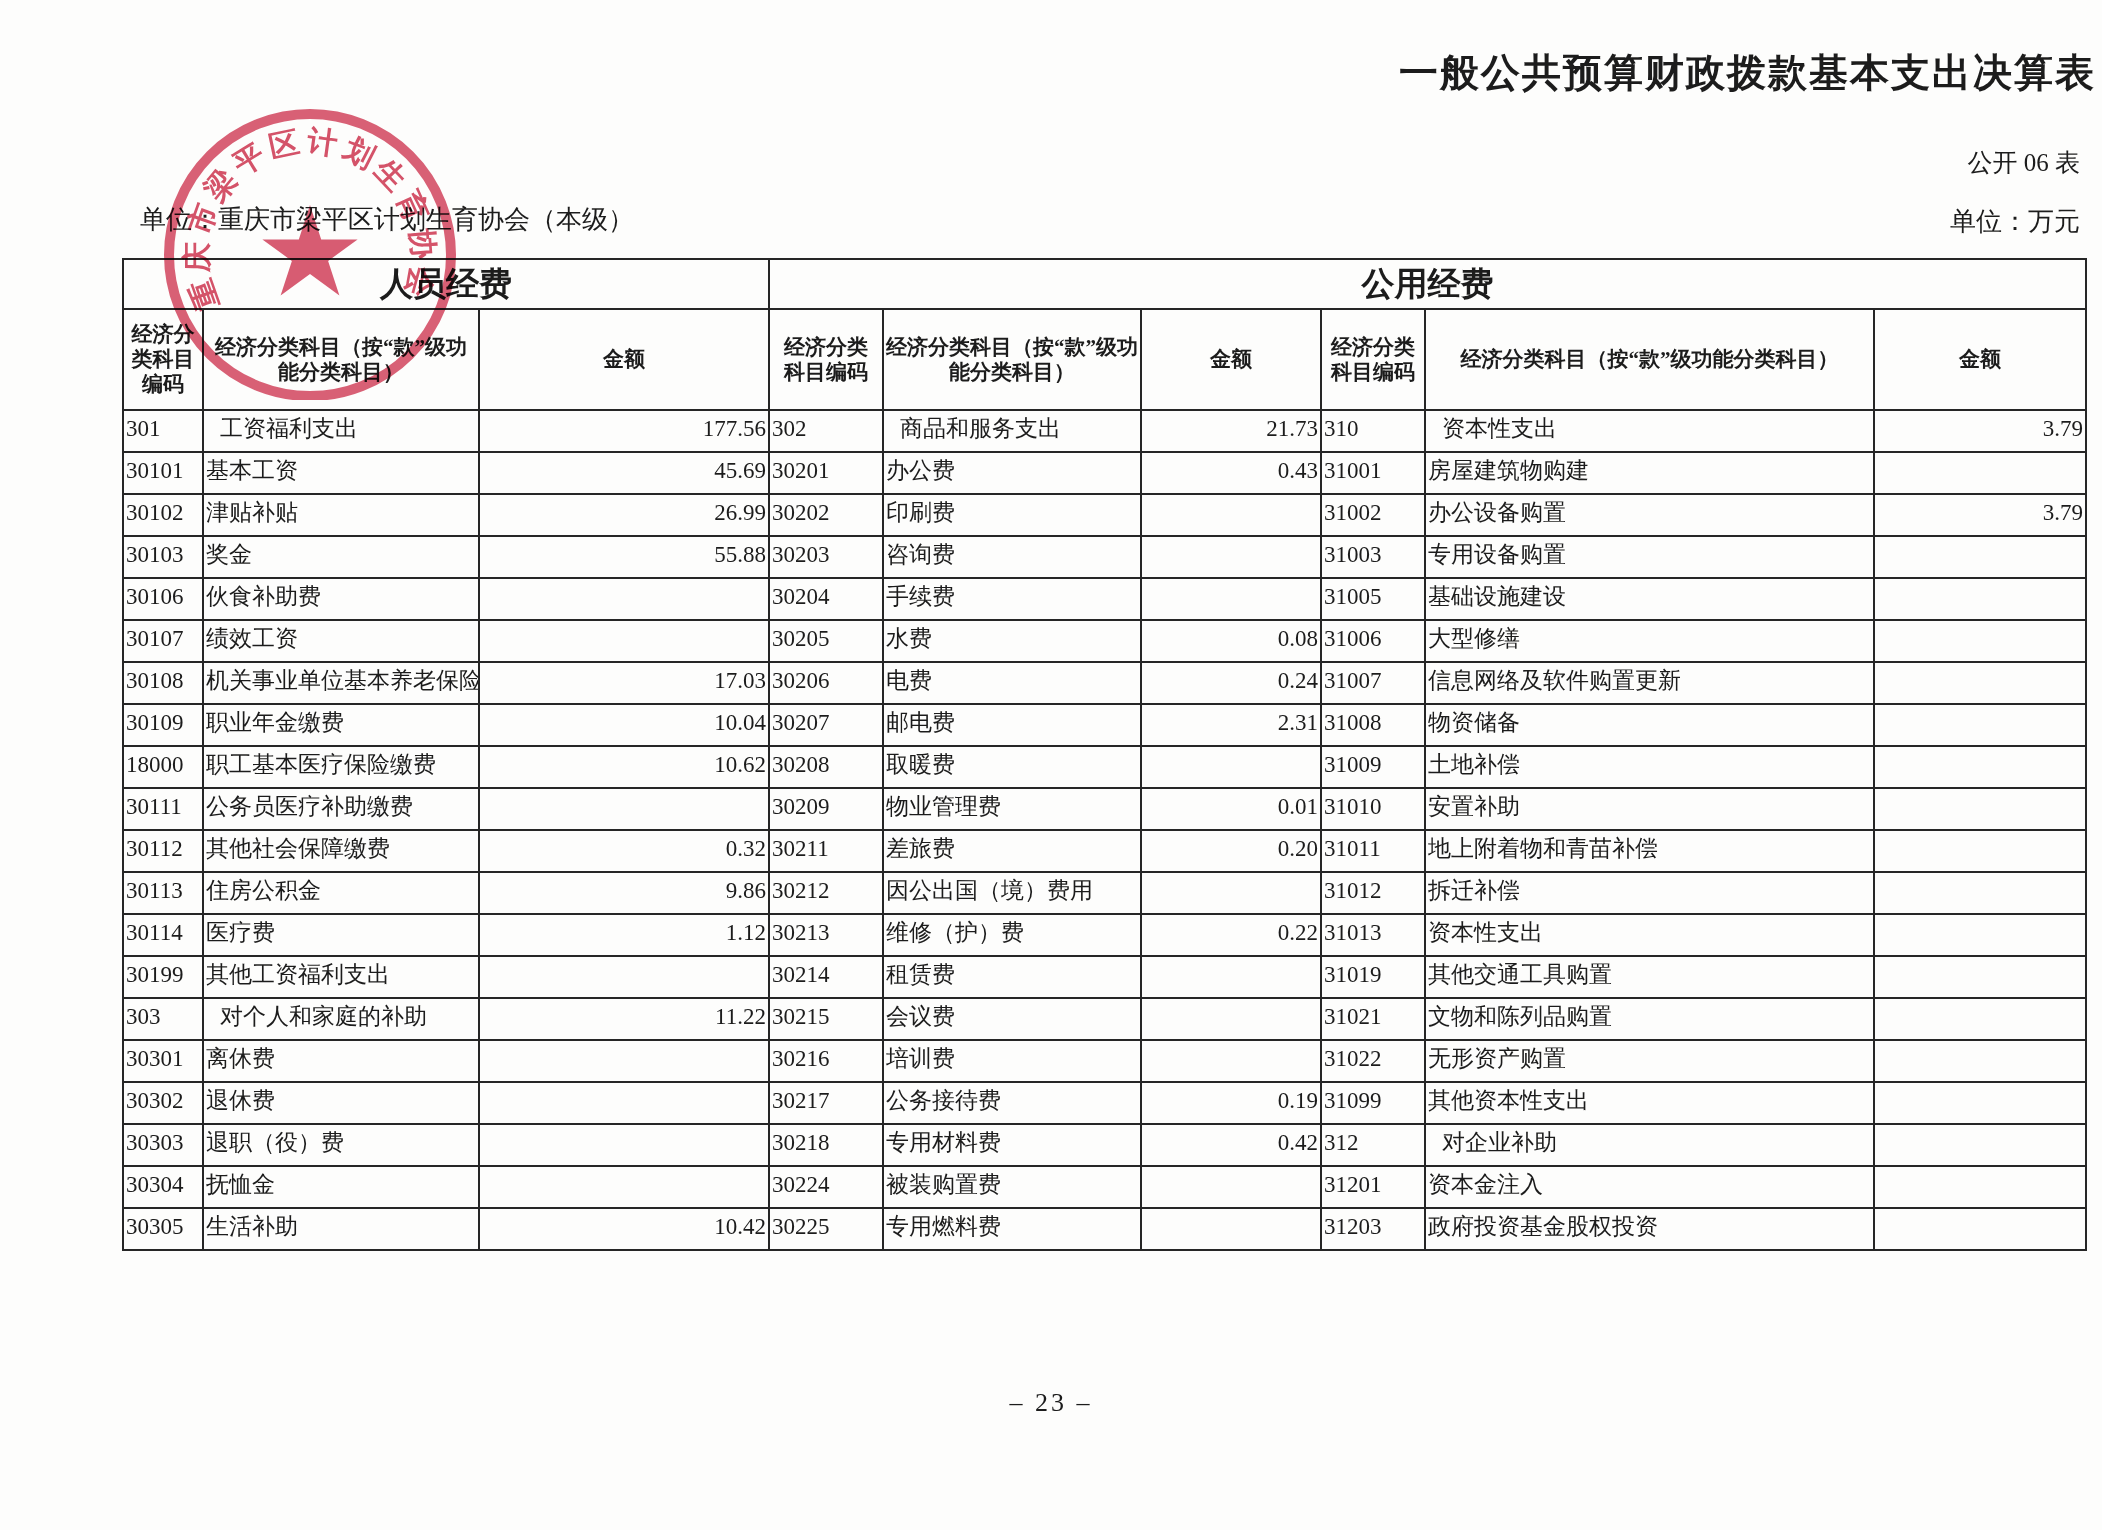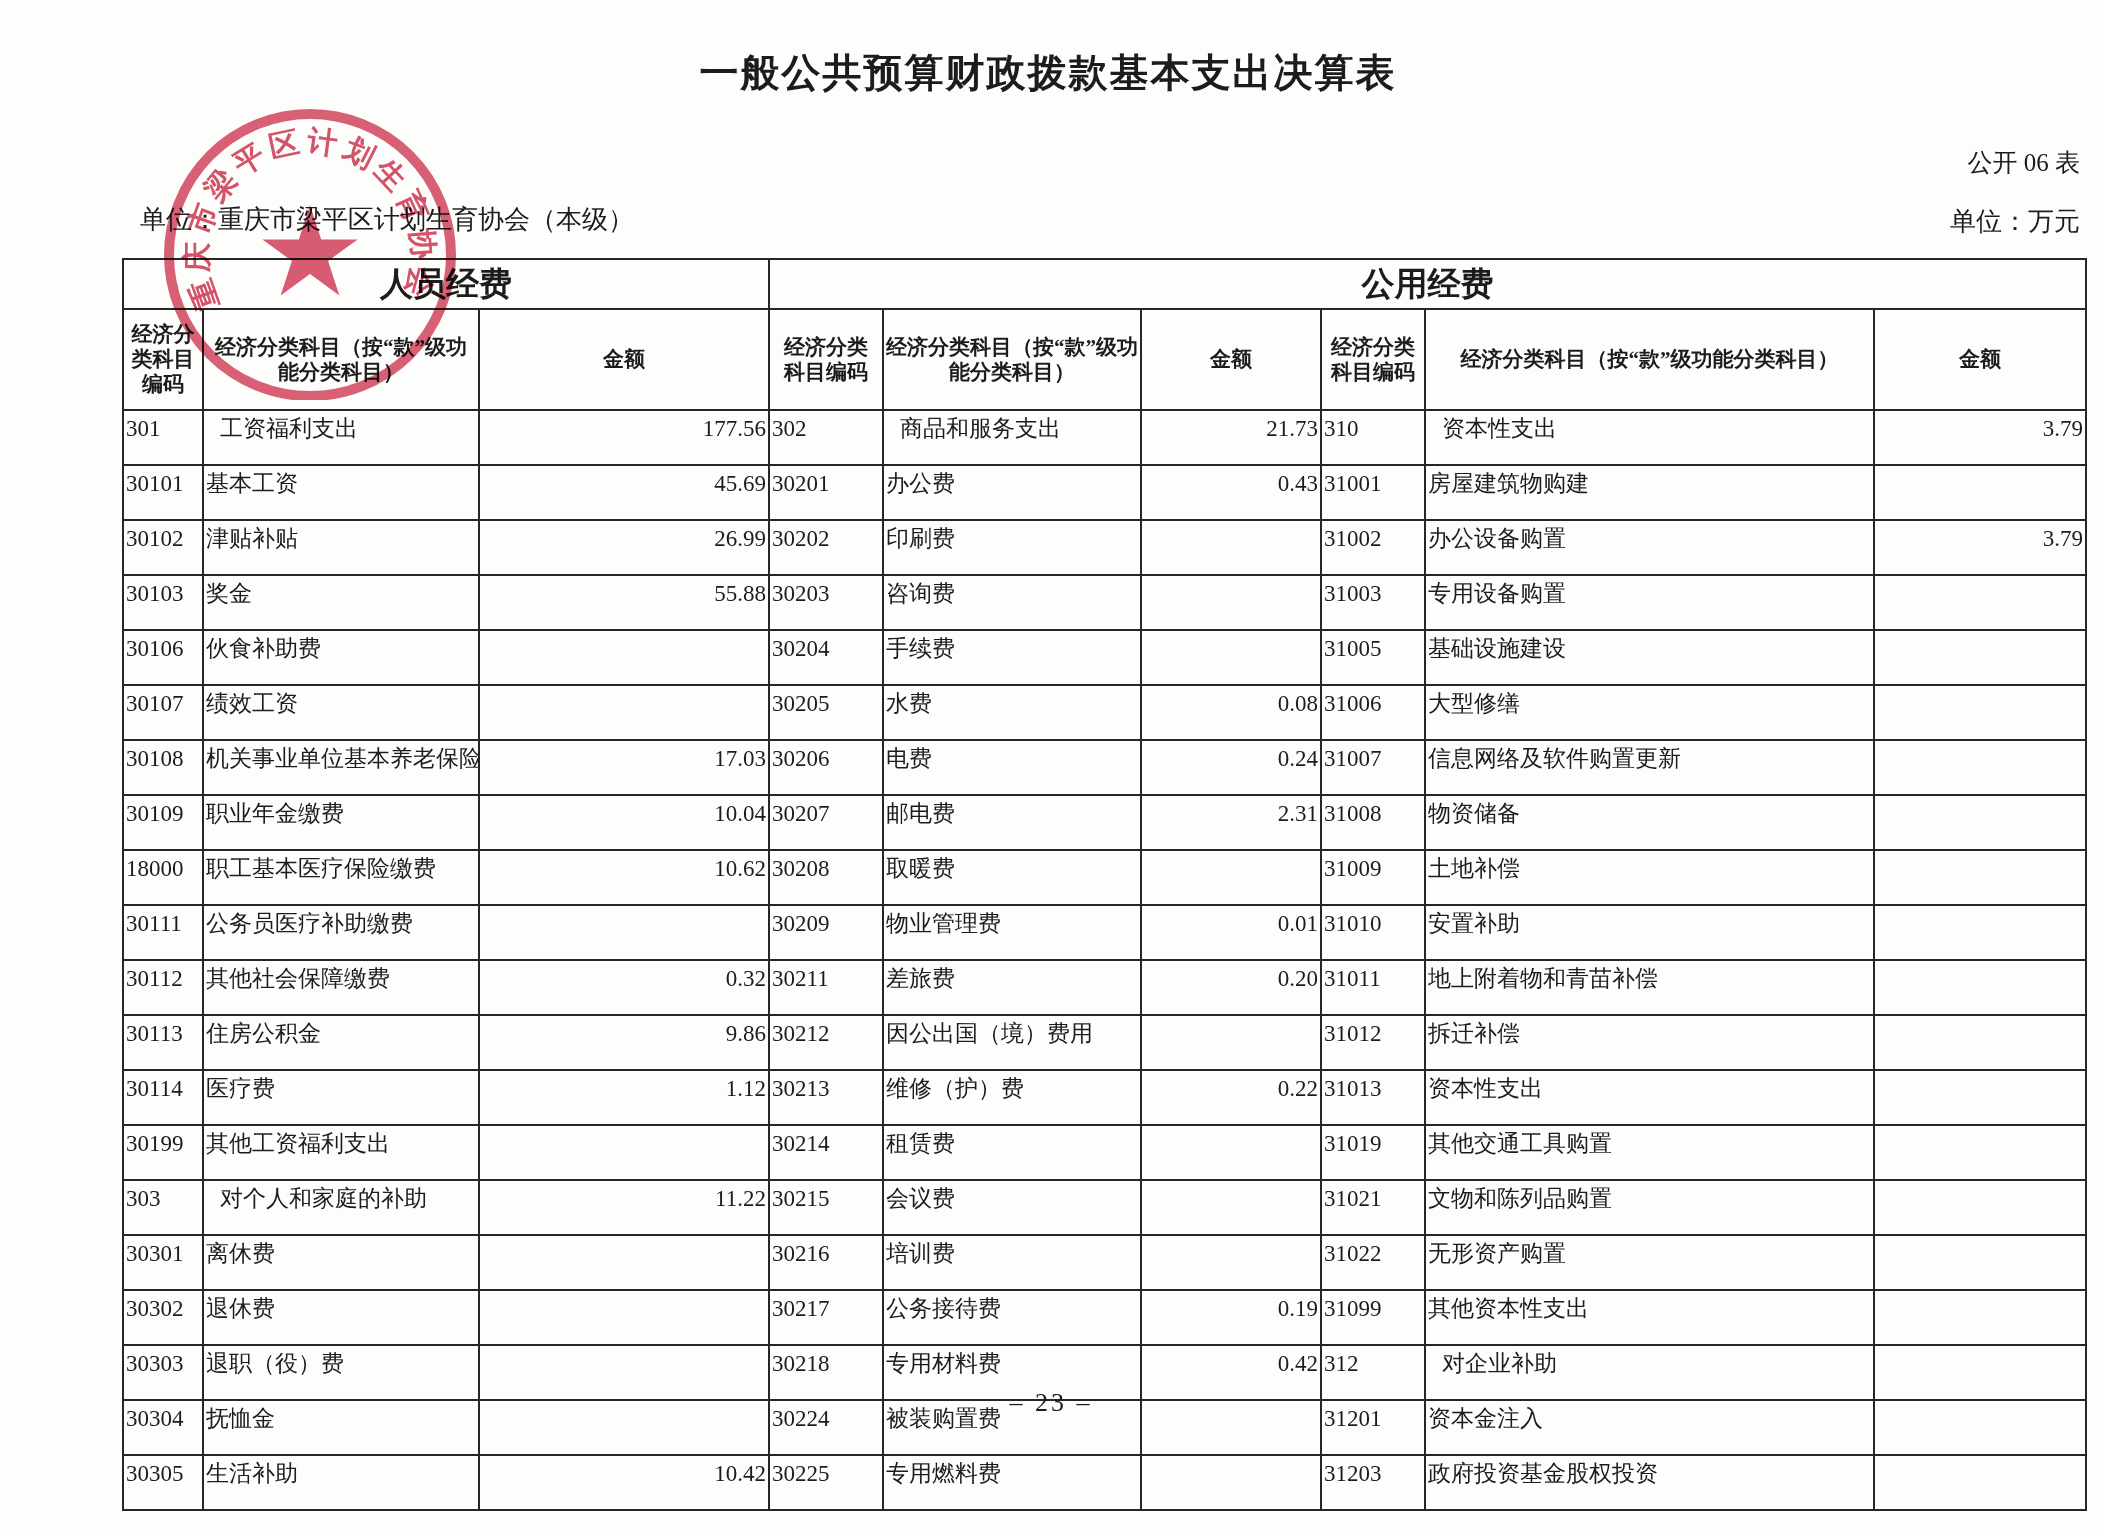--- a/index.html
+++ b/index.html
@@ -2,21 +2,21 @@
 <html><head>
 <meta charset="utf-8">
 <style>
   html,body{margin:0;padding:0;}
   body{
     width:2102px;height:1530px;position:relative;background:#fdfdfc;
     font-family:"Liberation Serif","DejaVu Serif",serif;color:#1c1c1c;
     overflow:hidden;
   }
   .title{
-    position:absolute;left:0;top:46px;width:2096px;text-align:center;
+    position:absolute;left:0;top:46px;width:2096px;text-align:right;
     font-size:39px;font-weight:bold;letter-spacing:2px;
   }
   .doc-code{position:absolute;right:22px;top:146px;font-size:25px;}
   .unit-name{position:absolute;left:140px;top:202px;font-size:26px;}
   .unit-note{position:absolute;right:22px;top:204px;font-size:26px;margin-left:40px;}
   .page-number{position:absolute;left:0;top:1388px;width:2102px;text-align:center;font-size:26px;letter-spacing:3px;}
 
   table.fin{
     position:absolute;left:122px;top:258px;width:1963px;
     border-collapse:collapse;table-layout:fixed;
@@ -29,21 +29,21 @@
   table.fin th{vertical-align:middle;text-align:center;font-weight:bold;white-space:normal;padding:2px;}
   tr.group-row th{font-size:33px;height:44px;}
   tr.colhead-row th{height:95px;font-size:21px;}
   th.hdr-code{font-size:19px;}
   th.hdr-code span{display:inline-block;max-width:4.35em;}
   td.code{text-align:left;padding-left:4px;}
   td.subject{text-align:left;padding-left:33px;}
   td.amount{text-align:right;padding-right:2px;margin-top:8px;}
   td.cat{font-weight:bold;}
   td.subject.cat{padding-left:16px;}
-  tr.data-row{height:55px;}
+  tr.data-row{height:42px;}
 
   .seal{
     position:absolute;left:160px;top:100px;
     mix-blend-mode:multiply;pointer-events:none;
   }
 </style>
 </head>
 <body>
 
 <div class="title">一般公共预算财政拨款基本支出决算表</div>

